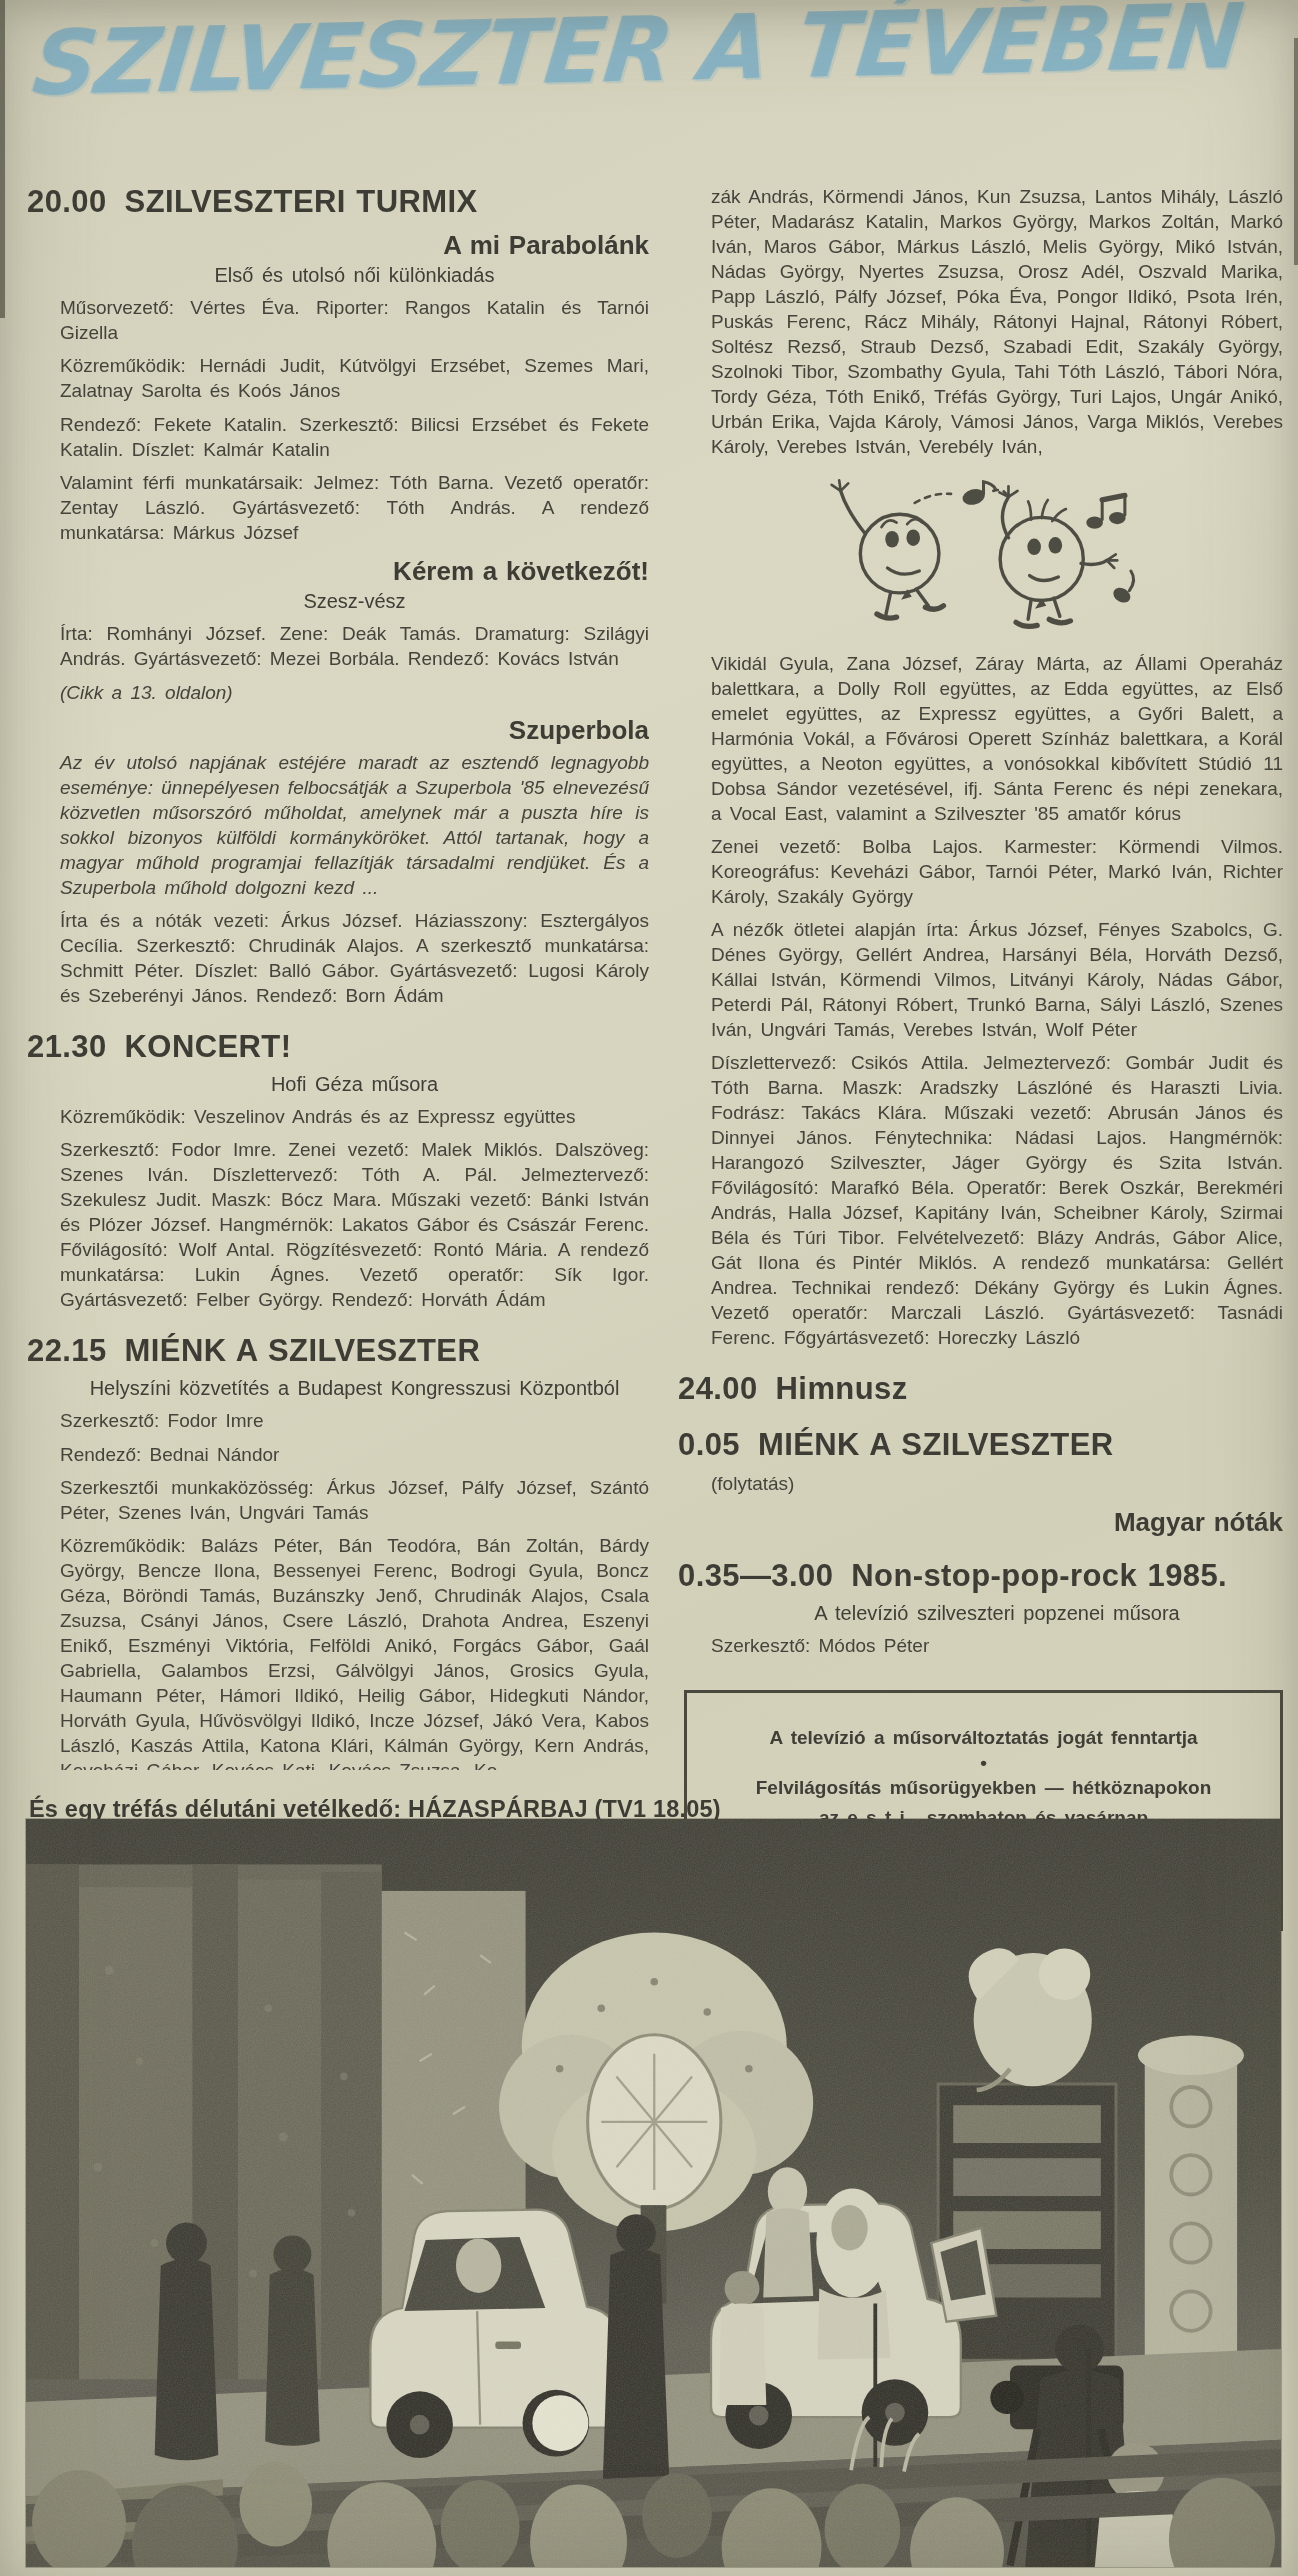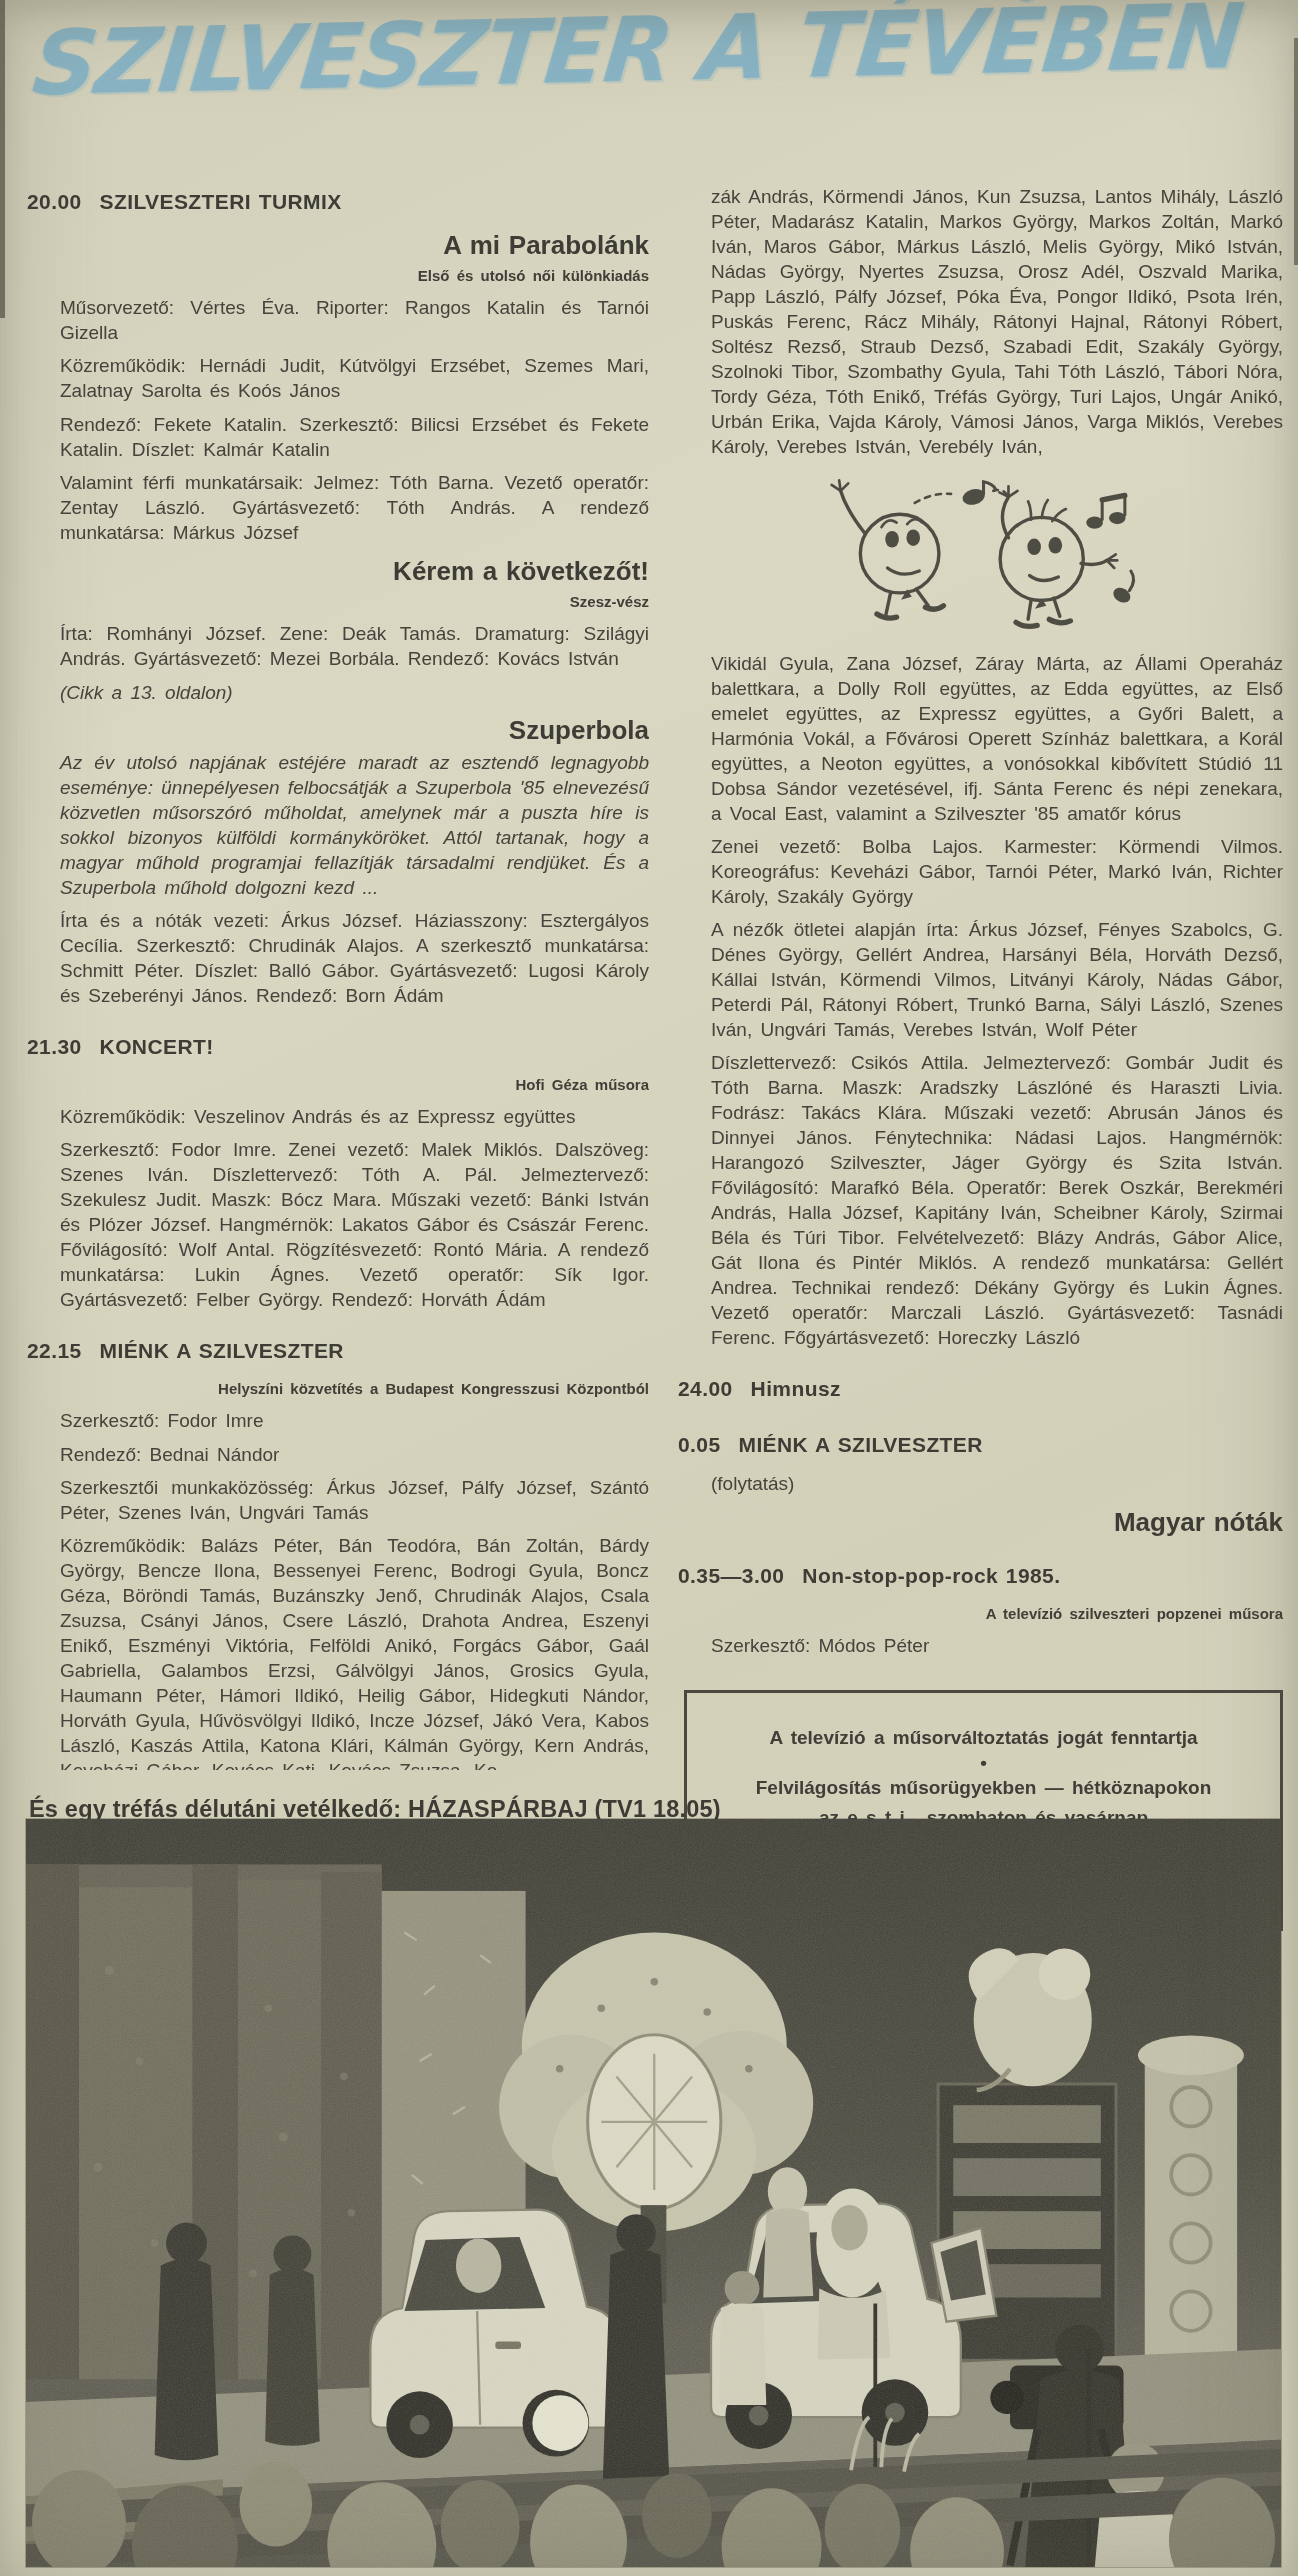--- a/index.html
+++ b/index.html
@@ -24,27 +24,27 @@
     transform:rotate(-1.3deg) skewX(-7deg);transform-origin:left top;
     text-shadow:2.3px 2.3px 0 rgba(130,178,197,.28), -1.5px 0.8px 0 rgba(130,178,197,.22);
   }
 
   .col{position:absolute;top:184px;font-size:19px;line-height:25px;
     text-align:justify;word-spacing:3px;color:#45443c;}
   .col-left{left:27px;width:622px;height:1586px;overflow:hidden;}
   .col-right{left:678px;width:605px;}
 
   .phead{display:flex;gap:18px;align-items:baseline;text-align:center;
-    font-weight:bold;font-size:21px;line-height:35px;letter-spacing:0.4px;
+    font-weight:bold;font-size:31px;line-height:35px;letter-spacing:0.4px;
     color:#3d3c35;margin:21px 0 9px 0;word-spacing:1.5px;}
   .phead:first-child{margin-top:0;}
   .phead .ptime{flex:0 0 auto;}
   .sub-lg{font-weight:bold;font-size:26px;line-height:30px;text-align:right;
     color:#3d3c35;margin:10.6px 0 4.5px 33px;word-spacing:1.5px;}
-  .sub-sm{font-weight:bold;font-size:15px;line-height:23.5px;text-align:right;
+  .sub-sm{font-weight:normal;font-size:20px;line-height:23.5px;text-align:center;
     color:#3f3e37;margin:1.5px 0 7.6px 33px;}
   .para{margin:0 0 8.3px 33px;}
   .para-it{font-style:italic;}
   .plain{margin:1.5px 0 4.5px 33px;text-align:left;}
 
   .cartoon{display:block;margin:15px auto 13.6px auto;}
 
   .notice{margin:32px 0 0 6px;border:3.8px solid #4a4940;
     padding:30px 19.7px 35px 19.7px;text-align:center;
     font-weight:bold;font-size:19px;line-height:30px;color:#3f3e37;}

